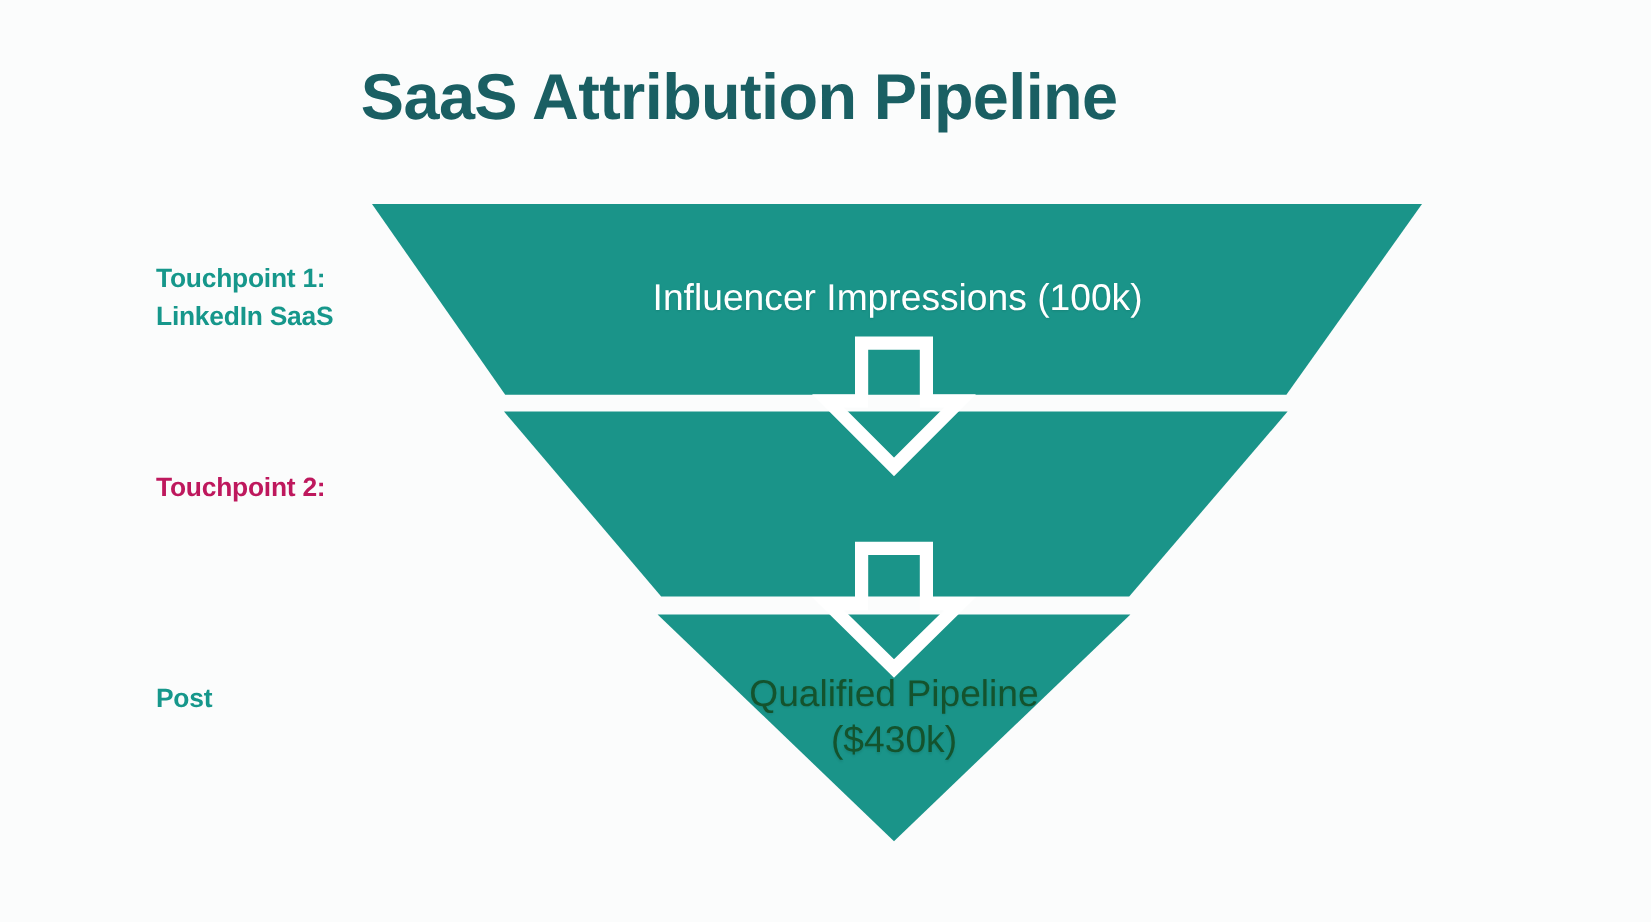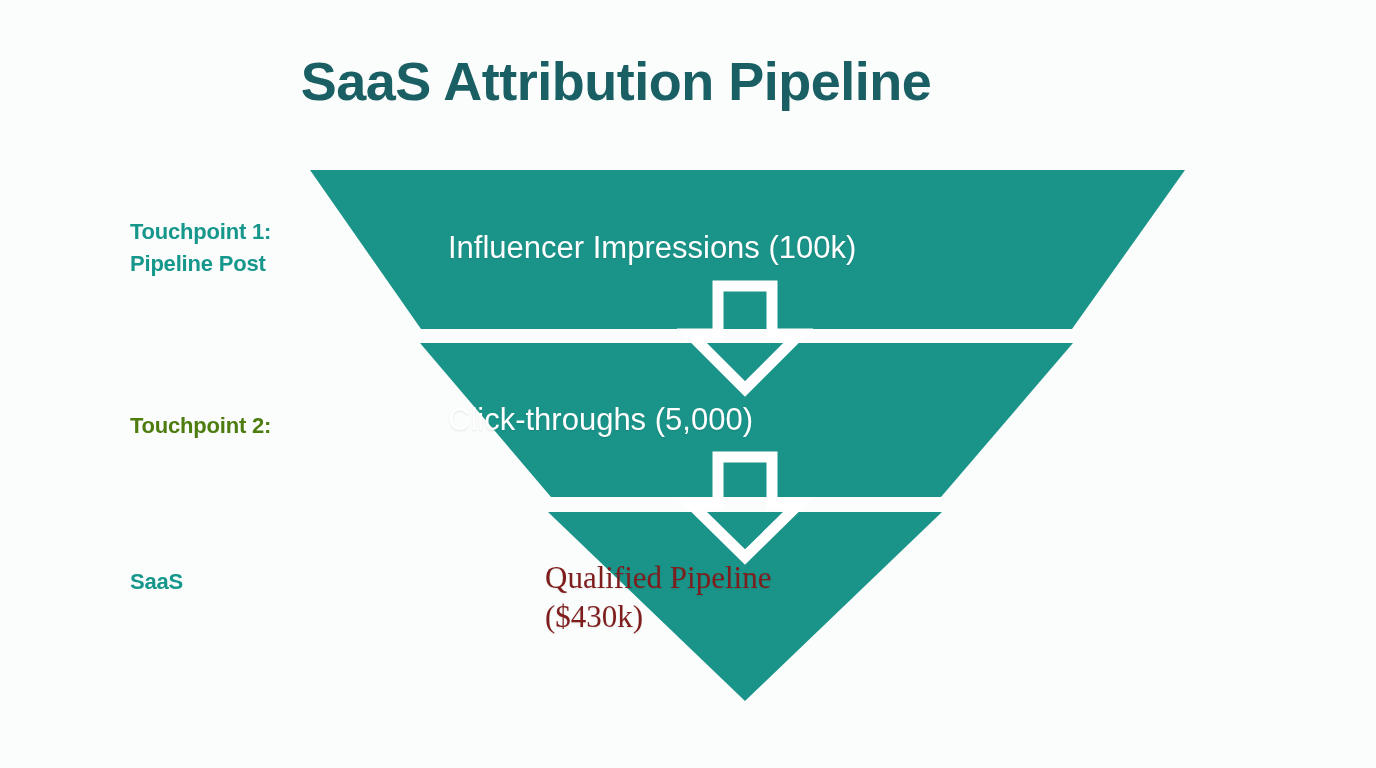--- a/index.html
+++ b/index.html
@@ -62,21 +62,21 @@
   #stage-label-2 { top: 566px; }
 
   .stage-label .ln { display: block; }
 
   
   .funnel-text {
     position: absolute;
     color: #ffffff;
     font-size: 31px;
     font-weight: normal;
-    text-align: left;
+    text-align: center;
     line-height: 1.27;
     text-shadow: 0 1px 2px rgba(0,0,0,0.10);
     white-space: nowrap;
   }
   #funnel-text-0 { left: 448px; top: 228px; width: 600px; }
   #funnel-text-1 { left: 448px; top: 400px; width: 600px; }
   #funnel-text-2 { left: 545px; top: 558px; width: 400px; white-space: normal; }
 </style>
 </head>
 <body style="background: rgb(251, 252, 252);">
@@ -93,37 +93,34 @@
 
     <polygon points="548,512 942,512 745,701" fill="#1a9489"></polygon>
 
     <path d="M 718,286 L 772,286 L 772,334 L 800,334 L 745,389 L 690,334 L 718,334 Z" fill="none" stroke="#ffffff" stroke-width="11" stroke-linejoin="miter" stroke-linecap="butt"></path>
 
     <path d="M 718,457 L 772,457 L 772,503 L 800,503 L 745,557 L 690,503 L 718,503 Z" fill="none" stroke="#ffffff" stroke-width="11" stroke-linejoin="miter" stroke-linecap="butt"></path>
   </svg>
 
   <div class="stage-label" id="stage-label-0" style="color: rgb(22, 151, 139);">
     <span class="ln">Touchpoint 1:</span>
-    <span class="ln">Pipeline Post</span>
+    <span class="ln">LinkedIn SaaS</span>
   </div>
 
-  <div class="stage-label" id="stage-label-1" style="color: #4d7c0f; margin-top: 20px;">
+  <div class="stage-label" id="stage-label-1" style="color: #be185d;">
     <span class="ln">Touchpoint 2:</span>
   </div>
 
   <div class="stage-label" id="stage-label-2" style="color: rgb(22, 151, 139);">
-    <span class="ln">SaaS</span>
+    <span class="ln">Post</span>
   </div>
 
   <div class="funnel-text" id="funnel-text-0" style="color: rgb(255, 255, 255);">
     <span>Influencer Impressions (100k)</span>
   </div>
 
-  <div class="funnel-text" id="funnel-text-1" style="color: rgb(255, 255, 255);">
-    <span>Click-throughs (5,000)</span>
-  </div>
 
-  <div class="funnel-text" id="funnel-text-2" style="color: #7f1d1d; font-family: Liberation Serif, serif;">
+  <div class="funnel-text" id="funnel-text-2" style="color: #14532d;">
     <span style="display:block">Qualified Pipeline</span>
     <span style="display:block">($430k)</span>
   </div>
 
 </div>
 
 </body></html>

